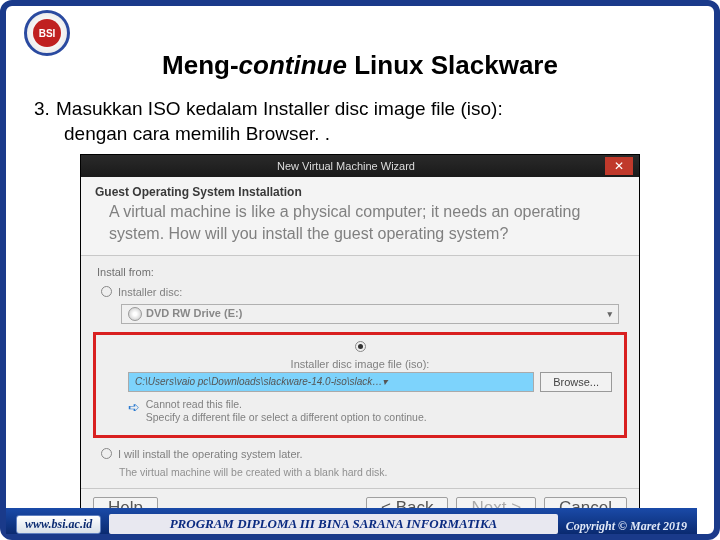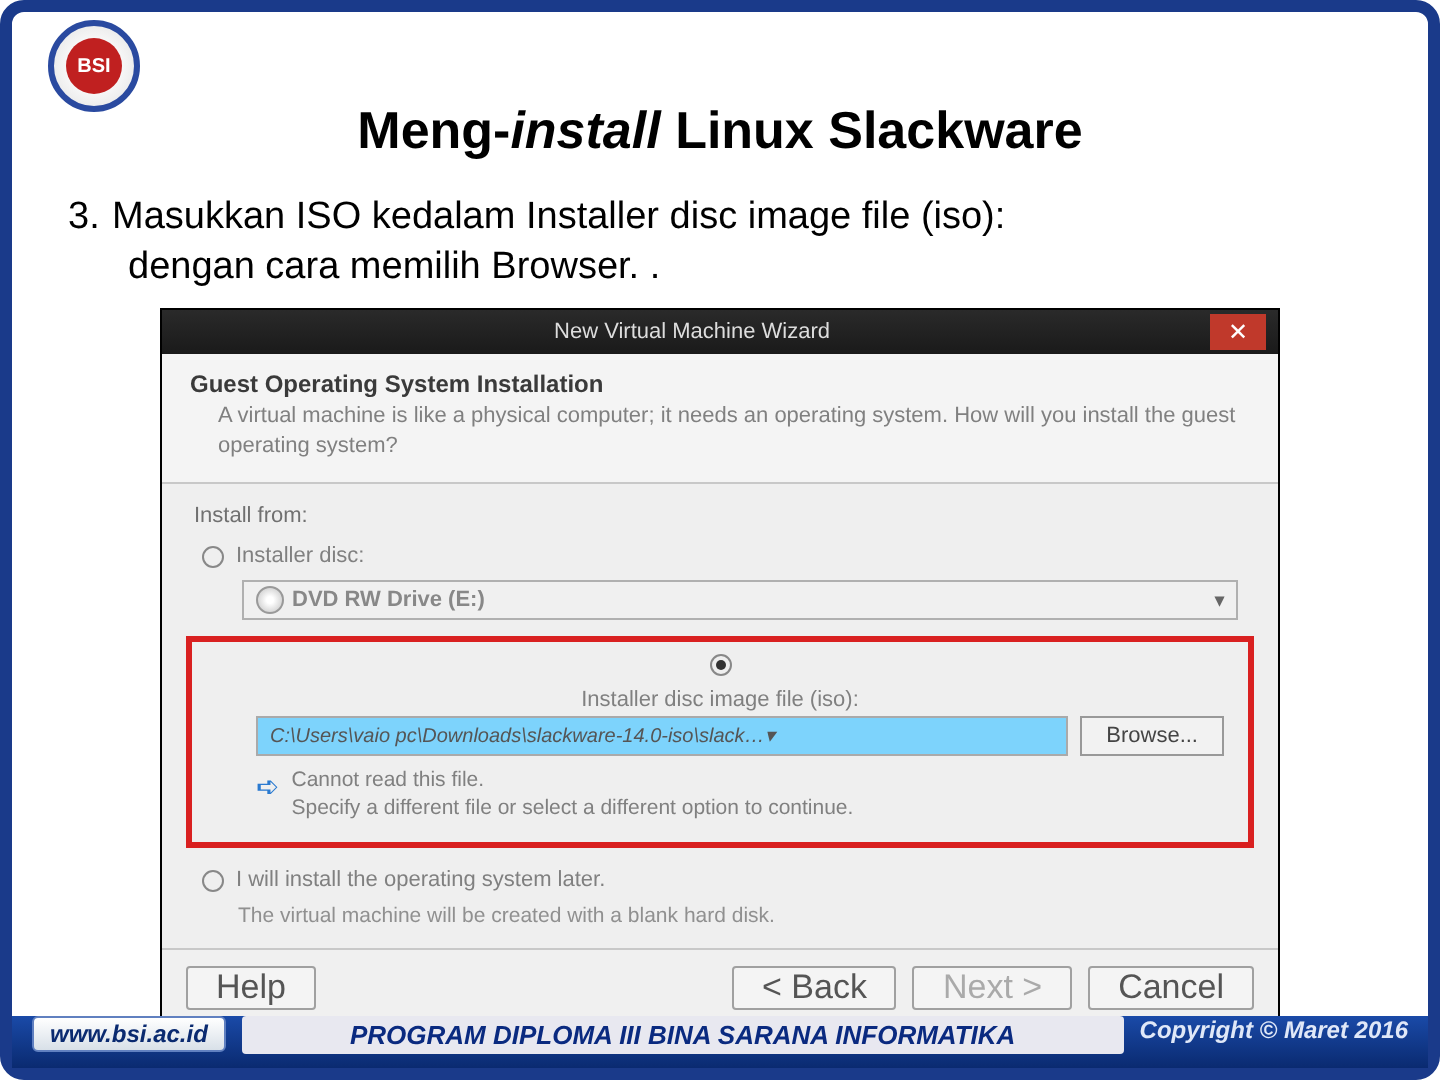--- a/index.html
+++ b/index.html
@@ -17,21 +17,21 @@
   .body-text .num { display: inline-block; width: 22px; }
   .body-text .indent { margin-left: 30px; }
   
   .wizard { margin: 8px auto 0 auto; width: 560px; background: #efefef; border: 1px solid #000; font-size: 11px; color: #505050; }
   .wizard-titlebar { height: 22px; background: linear-gradient(#2a2a2a,#1a1a1a); color: #ddd; display: flex; align-items: center; padding: 0 6px; position: relative; font-size: 11px; }
   .wizard-titlebar .ttl { flex: 1; text-align: center; }
   .close-btn { width: 28px; height: 18px; background: #c0392b; color: #fff; display: flex; align-items: center; justify-content: center; font-size: 12px; }
   
   .wizard-head { padding: 8px 14px 10px 14px; border-bottom: 1px solid #c8c8c8; background: #f4f4f4; }
   .guest-title { font-weight: bold; color: #3a3a3a; font-size: 12px; margin-bottom: 2px; }
-  .guest-sub { color: #808080; font-size: 11px; line-height: 1.35; padding-left: 14px; }
+  .guest-sub { color: #808080; font-size: 16px; line-height: 1.35; padding-left: 14px; }
   
   .install-from { padding: 10px 16px 4px 16px; color: #707070; font-size: 11px; }
   
   .opt-row { padding: 4px 20px; display: flex; align-items: center; gap: 6px; color: #808080; }
   .radio { width: 11px; height: 11px; border: 1px solid #888; border-radius: 50%; display: inline-flex; align-items: center; justify-content: center; flex-shrink: 0; }
   .radio.sel::after { content: ""; width: 5px; height: 5px; border-radius: 50%; background: #333; }
   
   .combo { margin: 2px 20px 8px 40px; height: 20px; border: 1px solid #b0b0b0; background: #f0f0f0; display: flex; align-items: center; padding: 0 6px; color: #888; justify-content: space-between; font-weight: bold; }
   .combo .chev { font-size: 9px; color: #666; }
   .disc-icon { width: 14px; height: 14px; border-radius: 50%; background: radial-gradient(circle, #fff 20%, #c0c0c0); border: 1px solid #999; display: inline-block; margin-right: 4px; vertical-align: middle; }
@@ -44,36 +44,36 @@
   .warn-row { display: flex; gap: 6px; margin: 6px 6px 0 26px; color: #808080; font-size: 10.5px; line-height: 1.3; }
   .arrow-icon { color: #2a7ad0; font-size: 14px; flex-shrink: 0; }
   
   .later-sub { margin: 2px 20px 10px 38px; color: #909090; font-size: 10.5px; }
   
   .wizard-footer { border-top: 1px solid #c8c8c8; padding: 8px 12px; display: flex; gap: 8px; background: #f0f0f0; }
   .wizard-footer .spacer { flex: 1; }
   .wbtn { height: 22px; border: 1px solid #a0a0a0; background: #f4f4f4; padding: 0 14px; display: flex; align-items: center; font-size: 17px; color: #555; border-radius: 2px; }
   .wbtn.disabled { color: #aaa; }
   
-  .bottom-bar { position: absolute; left: 0; right: 0; bottom: 0; height: 26px; background: linear-gradient(#1a4aa8,#0a2a70); display: flex; align-items: flex-start; padding: 0 10px; gap: 8px; }
+  .bottom-bar { position: absolute; left: 0; right: 17px; bottom: 0; height: 26px; background: linear-gradient(#1a4aa8,#0a2a70); display: flex; align-items: flex-end; padding: 0 10px; gap: 8px; font-family: Liberation Serif, serif; }
   .url-box { background: linear-gradient(#fff,#d8e0e8); border: 1px solid #6080c0; border-radius: 3px; padding: 1px 8px; font-size: 12px; color: #0a2a70; font-weight: bold; font-style: italic; }
   .program { flex: 1; text-align: center; font-size: 13px; font-weight: bold; font-style: italic; color: #0a2a80; background: #e8e8f0; border-radius: 2px; padding: 2px 6px; }
   .copyright { font-size: 12px; font-weight: bold; font-style: italic; color: #e0e8f8; }
 </style>
 </head>
 <body>
 
 <div class="slide-frame">
 
   <div class="logo">
     <div class="logo-inner">BSI</div>
   </div>
 
   <h1 class="slide-title">
-    <span>Meng-</span><span class="italic">install</span><span> Linux Slackware</span>
+    <span>Meng-</span><span class="italic">continue</span><span> Linux Slackware</span>
   </h1>
 
   <div class="body-text">
     <div>
       <span class="num">3.</span><span>Masukkan ISO kedalam Installer disc image file (iso):</span>
     </div>
     <div class="indent">dengan cara memilih Browser. .</div>
   </div>
 
   <div class="wizard">
@@ -142,16 +142,16 @@
         </div>
       <div class="wbtn">
           <span>Cancel</span>
         </div>
     </div>
   </div>
 
   <div class="bottom-bar">
     <div class="url-box">www.bsi.ac.id</div>
     <div class="program">PROGRAM DIPLOMA III BINA SARANA INFORMATIKA</div>
-    <div class="copyright">Copyright © Maret 2016</div>
+    <div class="copyright">Copyright © Maret 2019</div>
   </div>
 
 </div>
 
 </body></html>

